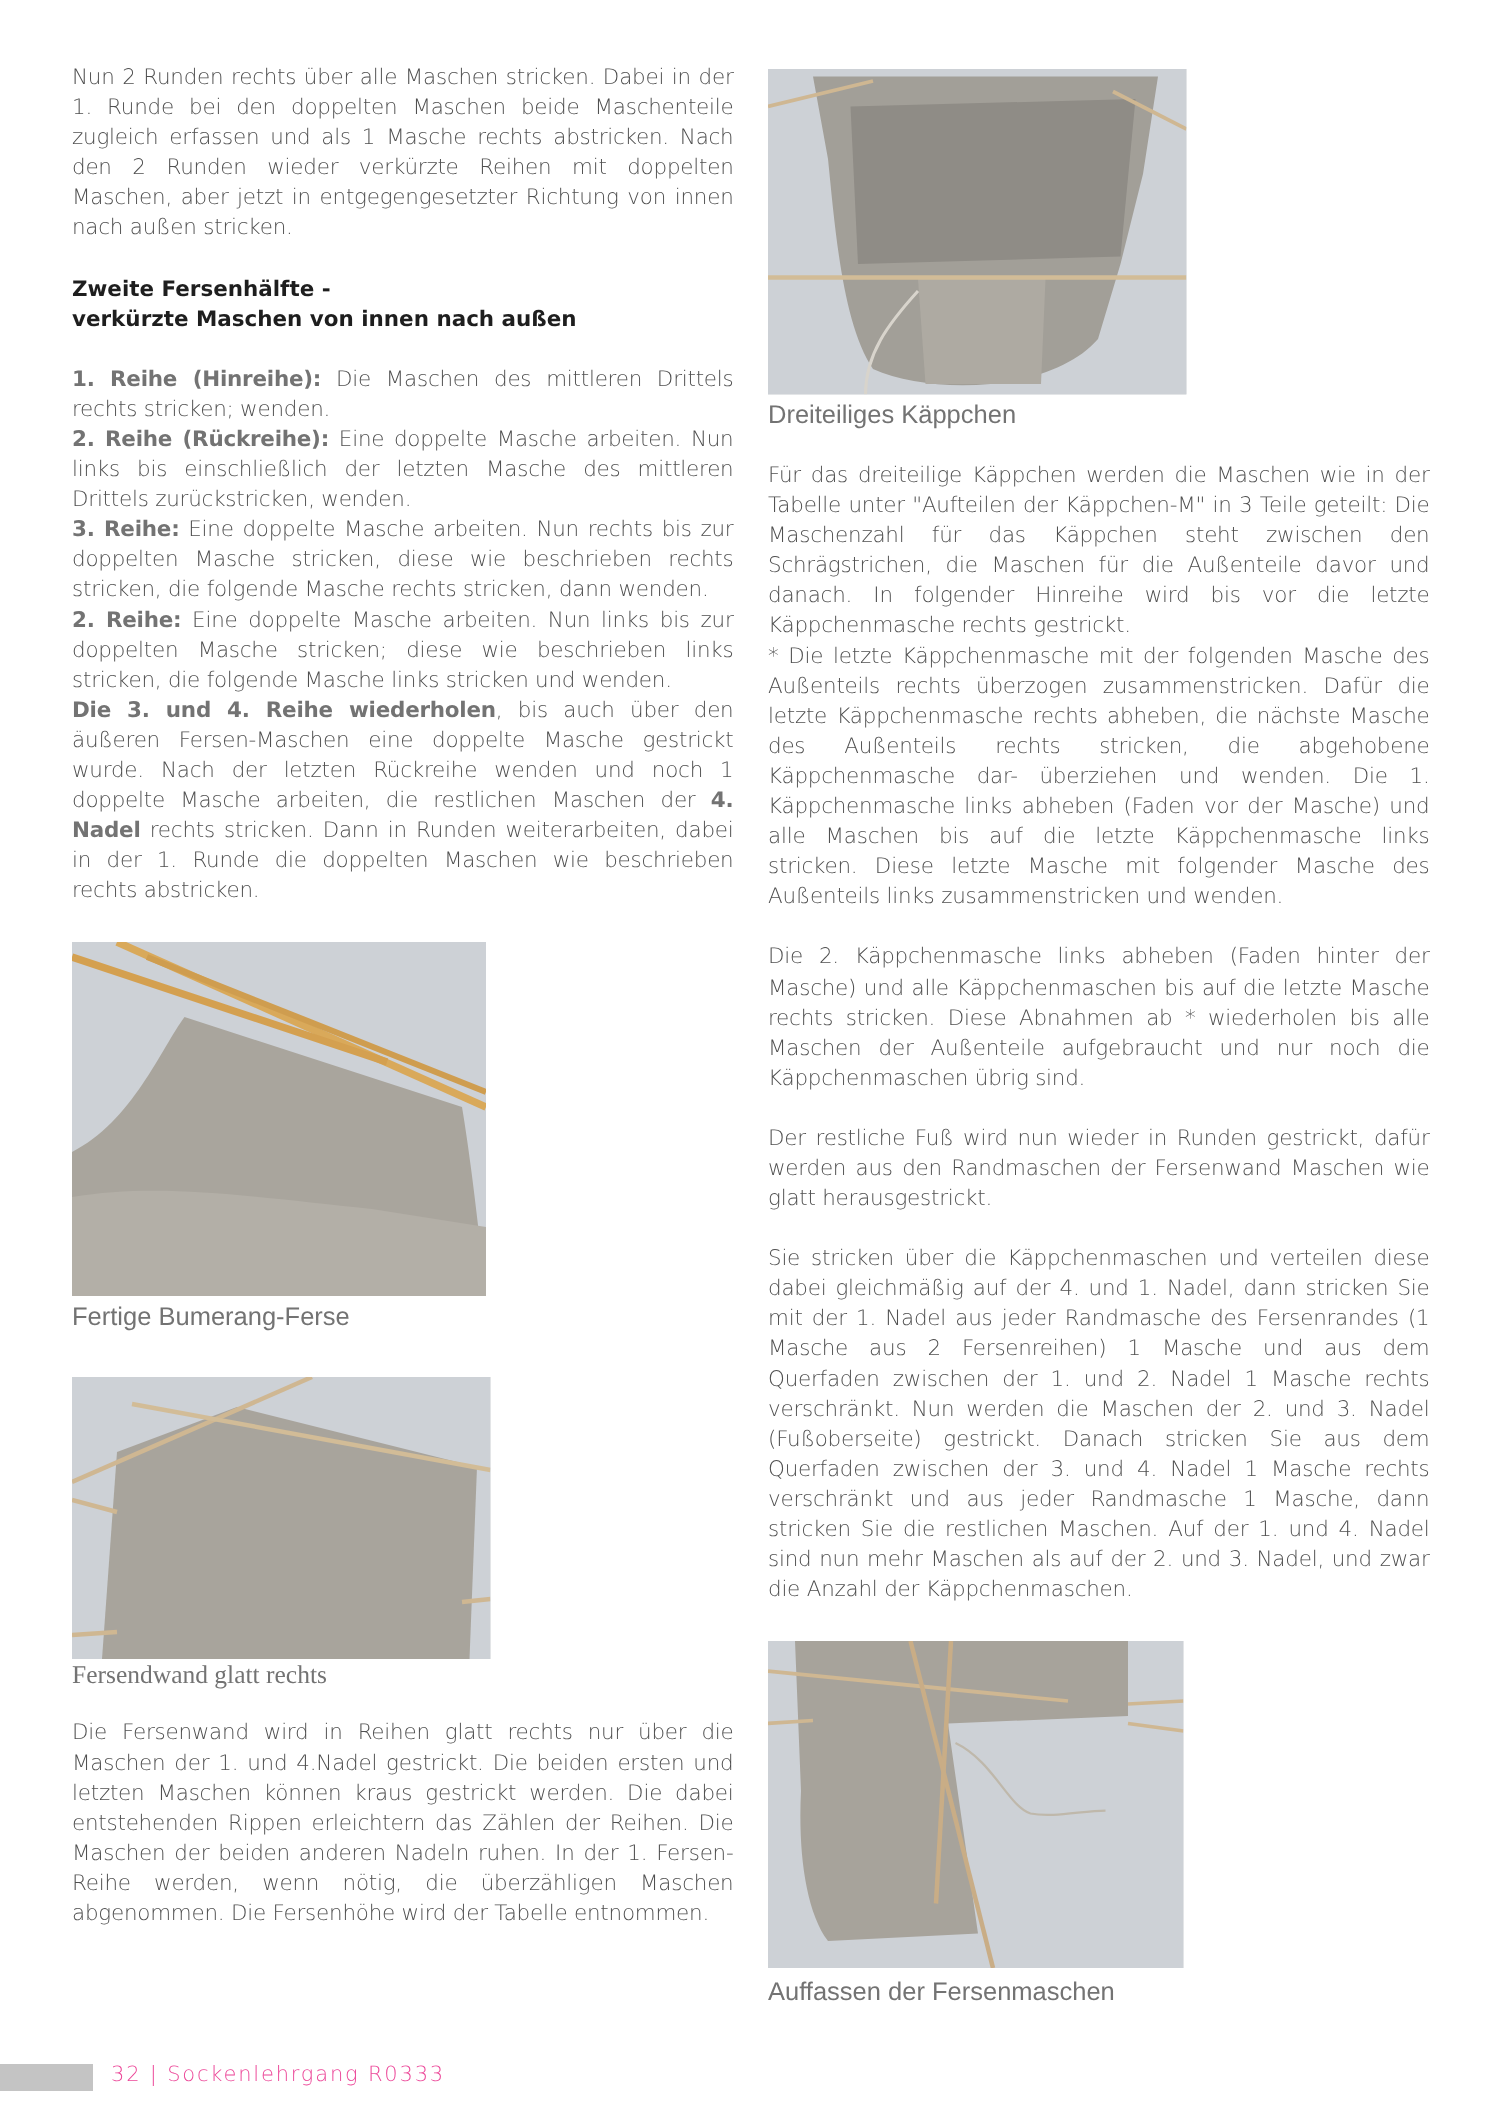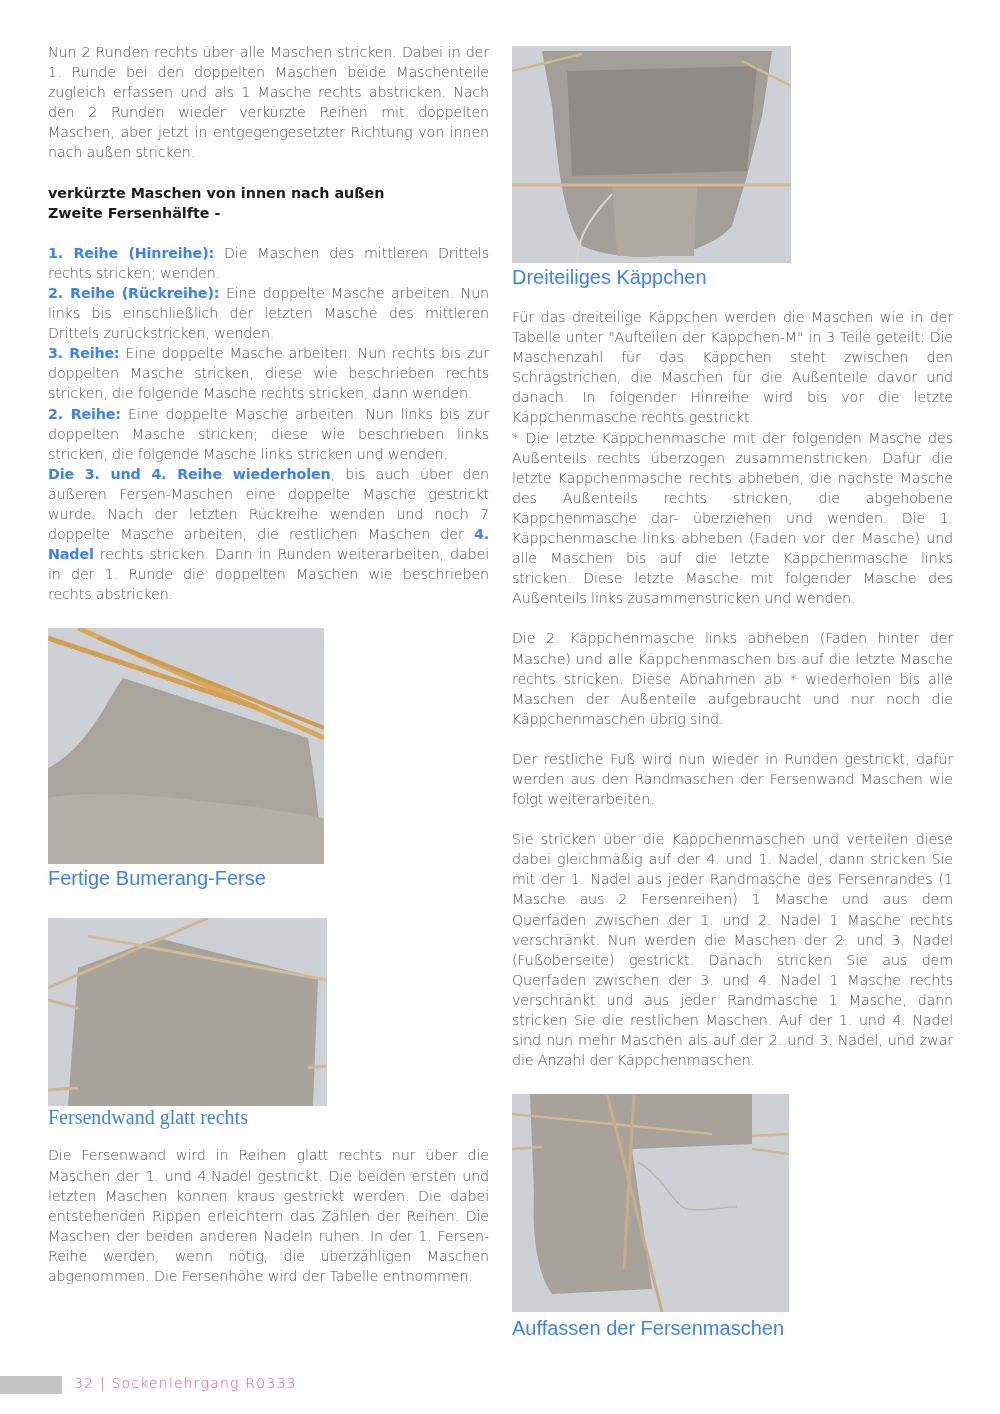--- a/index.html
+++ b/index.html
@@ -3,43 +3,43 @@
 <meta charset="utf-8">
 <style>
   html, body { margin: 0; padding: 0; background: #ffffff; }
   body { width: 1000px; height: 1414px; position: relative; overflow: hidden;
          font-family: "DejaVu Sans", sans-serif; color: #4a4a4a; }
   .col { position: absolute; width: 441px; }
   .col-left { left: 48px; top: 42px; }
   .col-right { left: 512px; top: 42px; }
   p, .para { margin: 0; font-size: 14.3px; line-height: 20.1px; text-align: justify;
              font-weight: 300; letter-spacing: -0.15px; color: #505050; }
-  b, .bold { font-weight: bold; color: #3b82f6; }
+  b, .bold { font-weight: bold; color: #737373; }
   .heading { font-size: 14.3px; line-height: 20.1px; font-weight: bold; color: #1e1e1e; margin: 0; }
-  .caption { font-family: "Liberation Sans", sans-serif; font-size: 20px; color: #3b82f6; margin: 0; line-height: 20px; }
+  .caption { font-family: "Liberation Sans", sans-serif; font-size: 17px; color: #737373; margin: 0; line-height: 20px; }
   .photo { position: relative; background: #cdd1d6; overflow: hidden; }
   .gap { height: 20px; }
   .footer-bar { position: absolute; left: 0; top: 1376px; width: 62px; height: 18px; background: #c4c4c4; }
   .footer-text { position: absolute; left: 74px; top: 1375px; font-size: 14px; letter-spacing: 1.2px; color: #ec4899; font-weight: 300; }
   svg { display: block; }
 </style>
 </head>
 <body>
 
 <div class="col col-left">
   <p>Nun 2 Runden rechts über alle Maschen stricken. Dabei in der 1. Runde bei den doppelten Maschen beide Maschenteile zugleich erfassen und als 1 Masche rechts abstricken. Nach den 2 Runden wieder verkürzte Reihen mit doppelten Maschen, aber jetzt in entgegengesetzter Richtung von innen nach außen stricken.</p>
   <div class="gap"></div>
+  <div class="heading">Zweite Fersenhälfte -</div>
   <div class="heading">verkürzte Maschen von innen nach außen</div>
-  <div class="heading">Zweite Fersenhälfte -</div>
   <div class="gap"></div>
   <p><b>1. Reihe (Hinreihe):</b><span> Die Maschen des mittleren Drittels rechts stricken; wenden.</span></p>
   <p><b>2. Reihe (Rückreihe):</b><span> Eine doppelte Masche arbeiten. Nun links bis einschließlich der letzten Masche des mittleren Drittels zurückstricken, wenden.</span></p>
   <p><b>3. Reihe:</b><span> Eine doppelte Masche arbeiten. Nun rechts bis zur doppelten Masche stricken, diese wie beschrieben rechts stricken, die folgende Masche rechts stricken, dann wenden.</span></p>
   <p><b>2. Reihe:</b><span> Eine doppelte Masche arbeiten. Nun links bis zur doppelten Masche stricken; diese wie beschrieben links stricken, die folgende Masche links stricken und wenden.</span></p>
-  <p><b>Die 3. und 4. Reihe wiederholen</b><span>, bis auch über den äußeren Fersen-Maschen eine doppelte Masche gestrickt wurde. Nach der letzten Rückreihe wenden und noch 7 doppelte Masche arbeiten, die restlichen Maschen der </span><b>4. Nadel</b><span> rechts stricken. Dann in Runden weiterarbeiten, dabei in der 1. Runde die doppelten Maschen wie beschrieben rechts abstricken.</span></p>
+  <p><b>Die 3. und 4. Reihe wiederholen</b><span>, bis auch über den äußeren Fersen-Maschen eine doppelte Masche gestrickt wurde. Nach der letzten Rückreihe wenden und noch 1 doppelte Masche arbeiten, die restlichen Maschen der </span><b>4. Nadel</b><span> rechts stricken. Dann in Runden weiterarbeiten, dabei in der 1. Runde die doppelten Maschen wie beschrieben rechts abstricken.</span></p>
 
   <div style="height:24px"></div>
   <div class="photo" style="width:276px;height:236px;">
     <svg width="276" height="236" viewBox="0 0 276 236">
       <rect width="276" height="236" fill="#cdd1d6"></rect>
       <path d="M0,140 C40,120 60,70 75,50 L260,110 C265,140 270,180 276,236 L0,236 Z" fill="#a9a59d"></path>
       <path d="M0,170 C60,160 120,170 200,178 L276,190 L276,236 L0,236 Z" fill="#b3afa7"></path>
       <line x1="30" y1="0" x2="276" y2="110" stroke="#d9a95a" stroke-width="5"></line>
       <line x1="0" y1="10" x2="210" y2="80" stroke="#d4a050" stroke-width="5"></line>
       <line x1="50" y1="10" x2="276" y2="100" stroke="#cf9d4f" stroke-width="4"></line>
@@ -77,21 +77,21 @@
       <path d="M100,148 C80,170 65,190 65,217" stroke="#d8d4cc" stroke-width="2" fill="none"></path>
     </svg>
   </div>
   <div class="caption" style="margin-top:4px;">Dreiteiliges Käppchen</div>
   <div style="height:20px"></div>
   <p>Für das dreiteilige Käppchen werden die Maschen wie in der Tabelle unter "Aufteilen der Käppchen-M" in 3 Teile geteilt: Die Maschenzahl für das Käppchen steht zwischen den Schrägstrichen, die Maschen für die Außenteile davor und danach. In folgender Hinreihe wird bis vor die letzte Käppchenmasche rechts gestrickt.</p>
   <p>* Die letzte Käppchenmasche mit der folgenden Masche des Außenteils rechts überzogen zusammenstricken. Dafür die letzte Käppchenmasche rechts abheben, die nächste Masche des Außenteils rechts stricken, die abgehobene Käppchenmasche dar- überziehen und wenden. Die 1. Käppchenmasche links abheben (Faden vor der Masche) und alle Maschen bis auf die letzte Käppchenmasche links stricken. Diese letzte Masche mit folgender Masche des Außenteils links zusammenstricken und wenden.</p>
   <div class="gap"></div>
   <p>Die 2. Käppchenmasche links abheben (Faden hinter der Masche) und alle Käppchenmaschen bis auf die letzte Masche rechts stricken. Diese Abnahmen ab * wiederholen bis alle Maschen der Außenteile aufgebraucht und nur noch die Käppchenmaschen übrig sind.</p>
   <div class="gap"></div>
-  <p>Der restliche Fuß wird nun wieder in Runden gestrickt, dafür werden aus den Randmaschen der Fersenwand Maschen wie folgt weiterarbeiten.</p>
+  <p>Der restliche Fuß wird nun wieder in Runden gestrickt, dafür werden aus den Randmaschen der Fersenwand Maschen wie glatt herausgestrickt.</p>
   <div class="gap"></div>
   <p>Sie stricken über die Käppchenmaschen und verteilen diese dabei gleichmäßig auf der 4. und 1. Nadel, dann stricken Sie mit der 1. Nadel aus jeder Randmasche des Fersenrandes (1 Masche aus 2 Fersenreihen) 1 Masche und aus dem Querfaden zwischen der 1. und 2. Nadel 1 Masche rechts verschränkt. Nun werden die Maschen der 2. und 3. Nadel (Fußoberseite) gestrickt. Danach stricken Sie aus dem Querfaden zwischen der 3. und 4. Nadel 1 Masche rechts verschränkt und aus jeder Randmasche 1 Masche, dann stricken Sie die restlichen Maschen. Auf der 1. und 4. Nadel sind nun mehr Maschen als auf der 2. und 3. Nadel, und zwar die Anzahl der Käppchenmaschen.</p>
   <div style="height:24px"></div>
   <div class="photo" style="width:277px;height:218px;">
     <svg width="277" height="218" viewBox="0 0 277 218">
       <rect width="277" height="218" fill="#cdd1d6"></rect>
       <path d="M18,0 L240,0 L240,50 L120,55 L140,195 L40,200 C25,180 20,140 22,100 Z" fill="#a7a39b"></path>
       <line x1="0" y1="20" x2="200" y2="40" stroke="#cfb792" stroke-width="2.5"></line>
       <line x1="0" y1="55" x2="30" y2="53" stroke="#cfb792" stroke-width="2.5"></line>
       <line x1="240" y1="42" x2="277" y2="40" stroke="#cfb792" stroke-width="2.5"></line>

